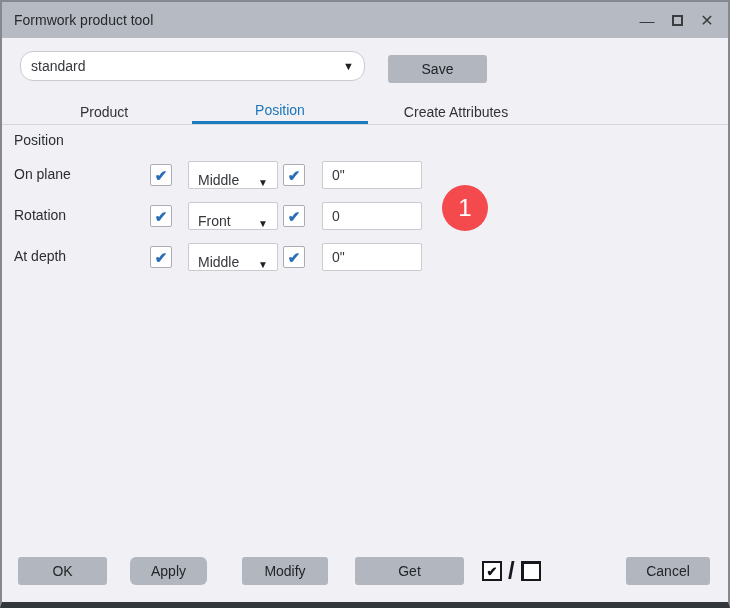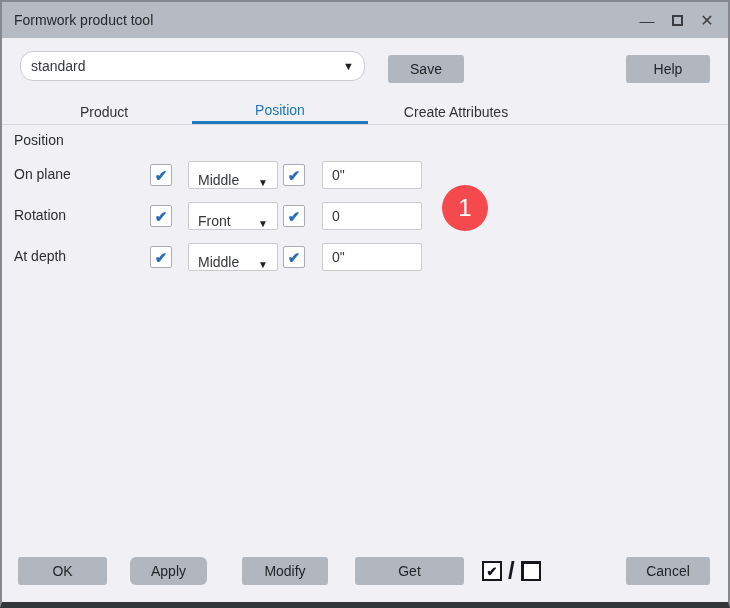--- a/index.html
+++ b/index.html
@@ -33,21 +33,21 @@
     position:absolute; left:18px; top:49px; width:345px; height:30px;
     background:#ffffff; border:1px solid #c9cbcf; border-radius:13px;
     display:flex; align-items:center; padding:0 10px; font-size:14px; color:#35373b;
   }
   .combo-arrow { margin-left:auto; font-size:11px; color:#1d1f22; }
   .btn {
     position:absolute; height:28px; background:#b2b6be; border:none; border-radius:3px;
     display:flex; align-items:center; justify-content:center;
     font-size:14px; color:#222528; font-family:"Liberation Sans", sans-serif;
   }
-  .btn-save { left:386px; top:53px; width:76px; }
+  .btn-save { left:386px; top:53px; width:99px; }
   .btn-help { left:624px; top:53px; width:84px; }
   
   .tabs { position:absolute; left:14px; top:97px; display:flex; }
   .tab {
     width:176px; height:25px; display:flex; align-items:center; justify-content:center;
     font-size:14px; color:#303236;
   }
   .tab.active { color:#1b75bb; border-bottom:3px solid #1d79c0; }
   .tabs-divider { position:absolute; left:0; right:0; top:122px; height:1px; background:#d6d6da; }
   
@@ -118,21 +118,20 @@
         <span class="close-glyph">✕</span>
       </span>
     </div>
   </div>
 
   <div class="combobox">
     <span>standard</span>
     <span class="combo-arrow">▼</span>
   </div>
   <button class="btn btn-save">Save</button>
-  <button class="btn btn-help">Help</button>
 
   <div class="tabs">
     <div class="tab">Product</div>
     <div class="tab active">Position</div>
     <div class="tab">Create Attributes</div>
   </div>
   <div class="tabs-divider"></div>
 
   <div class="section-label">Position</div>
 

